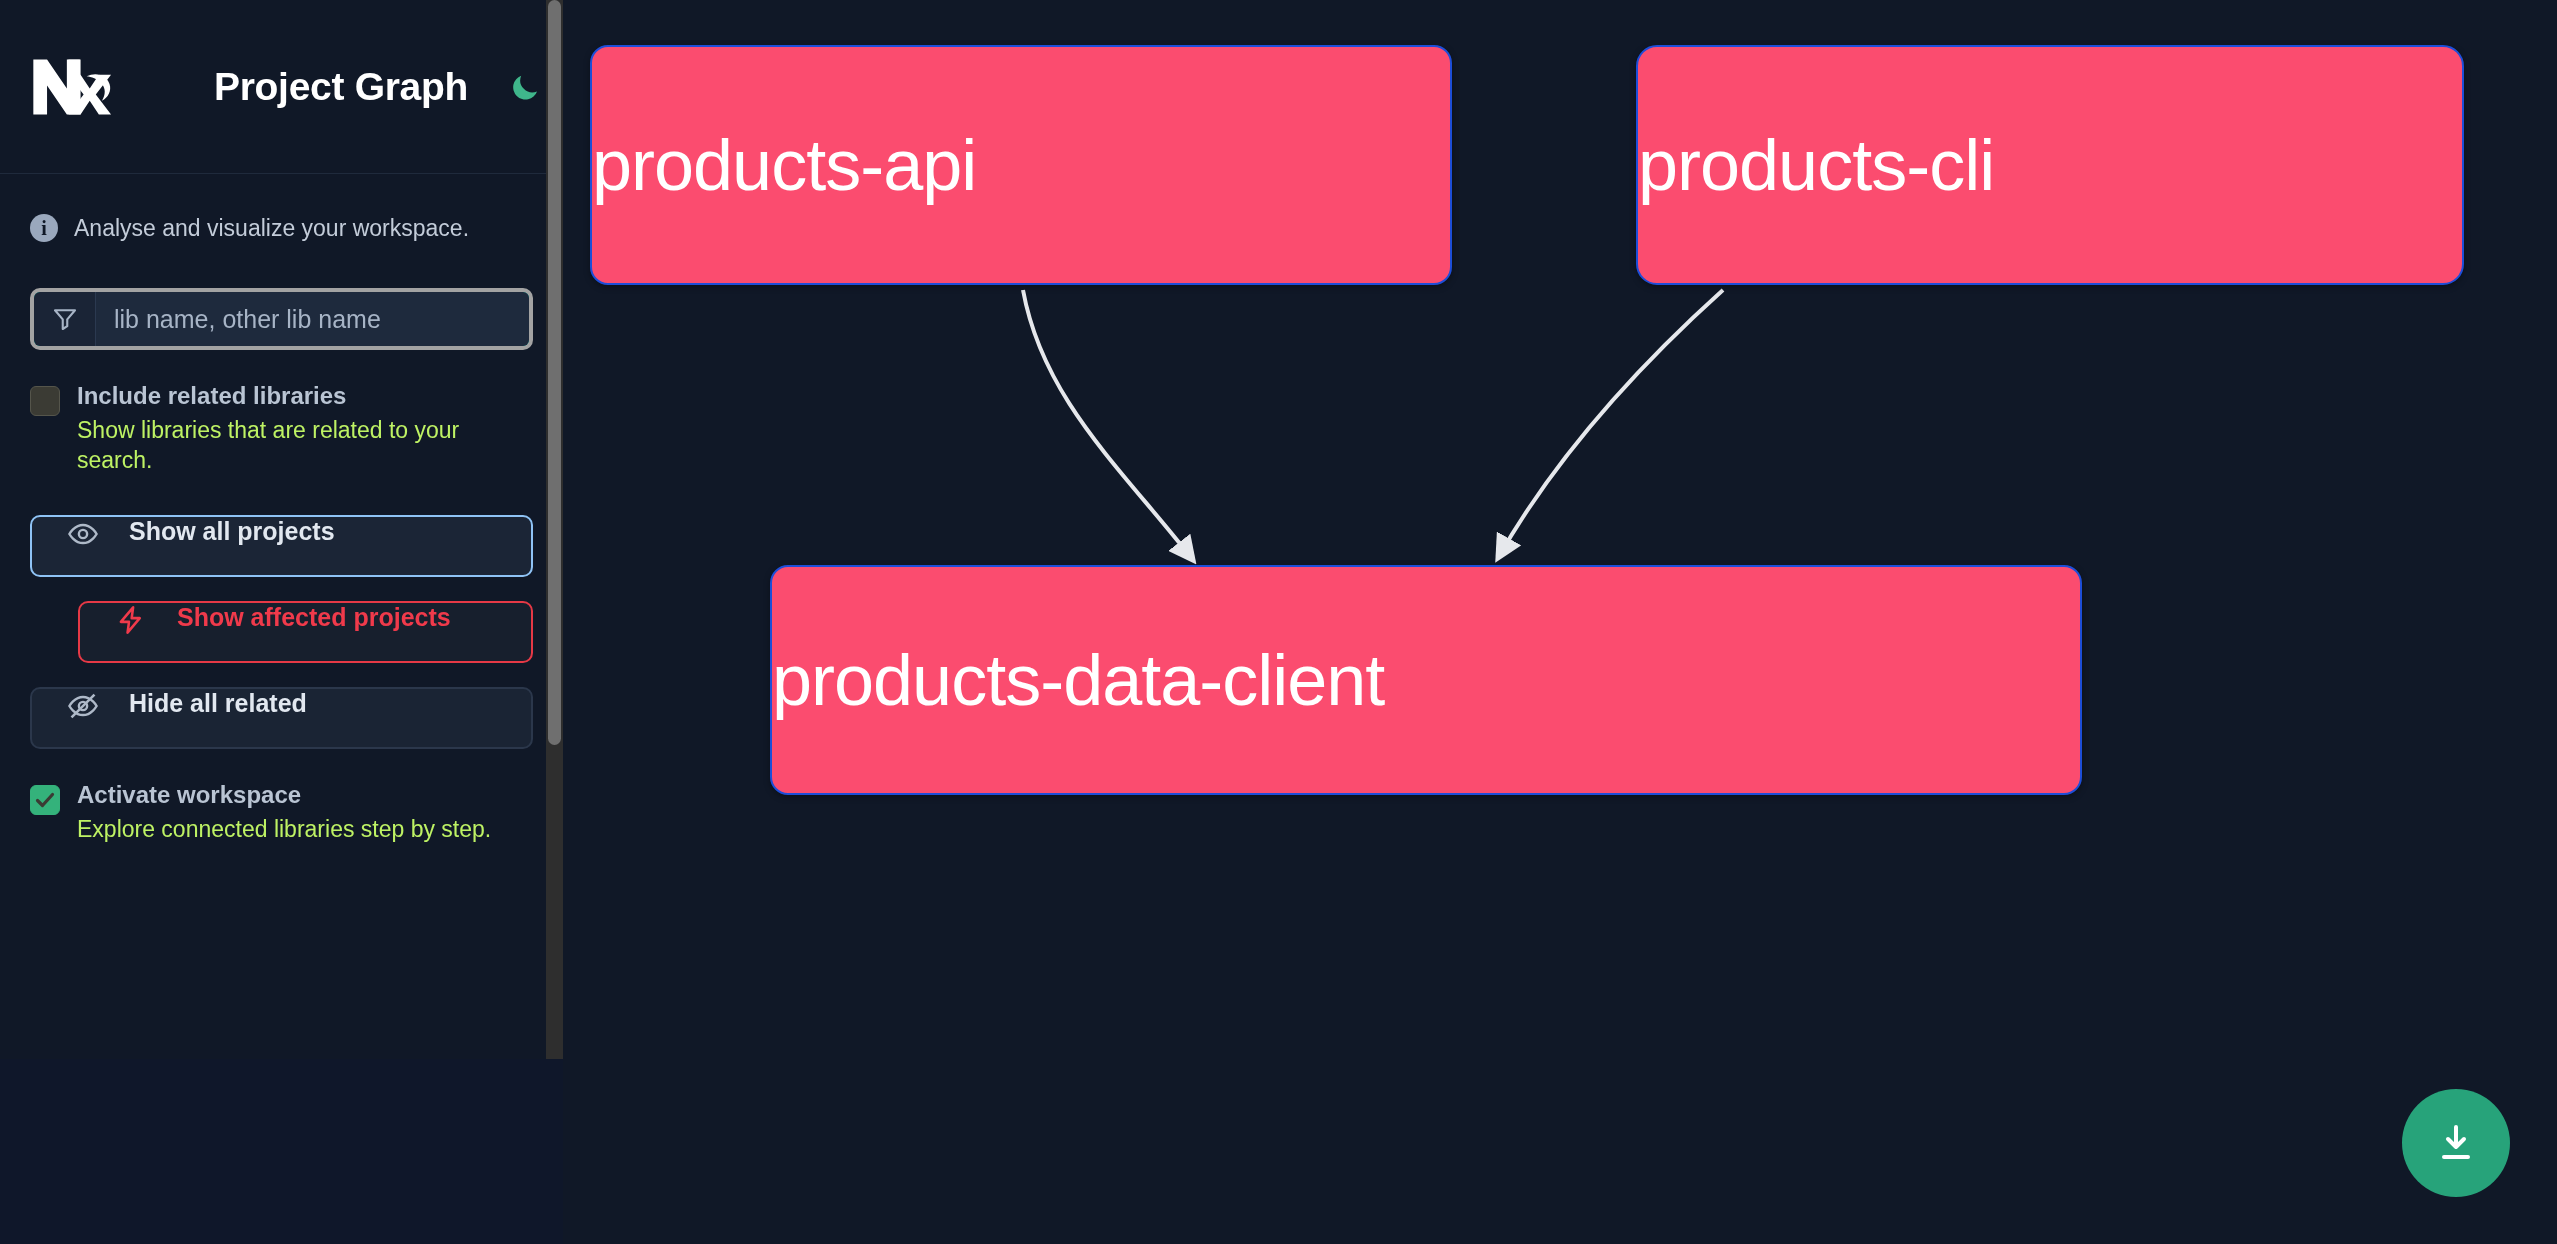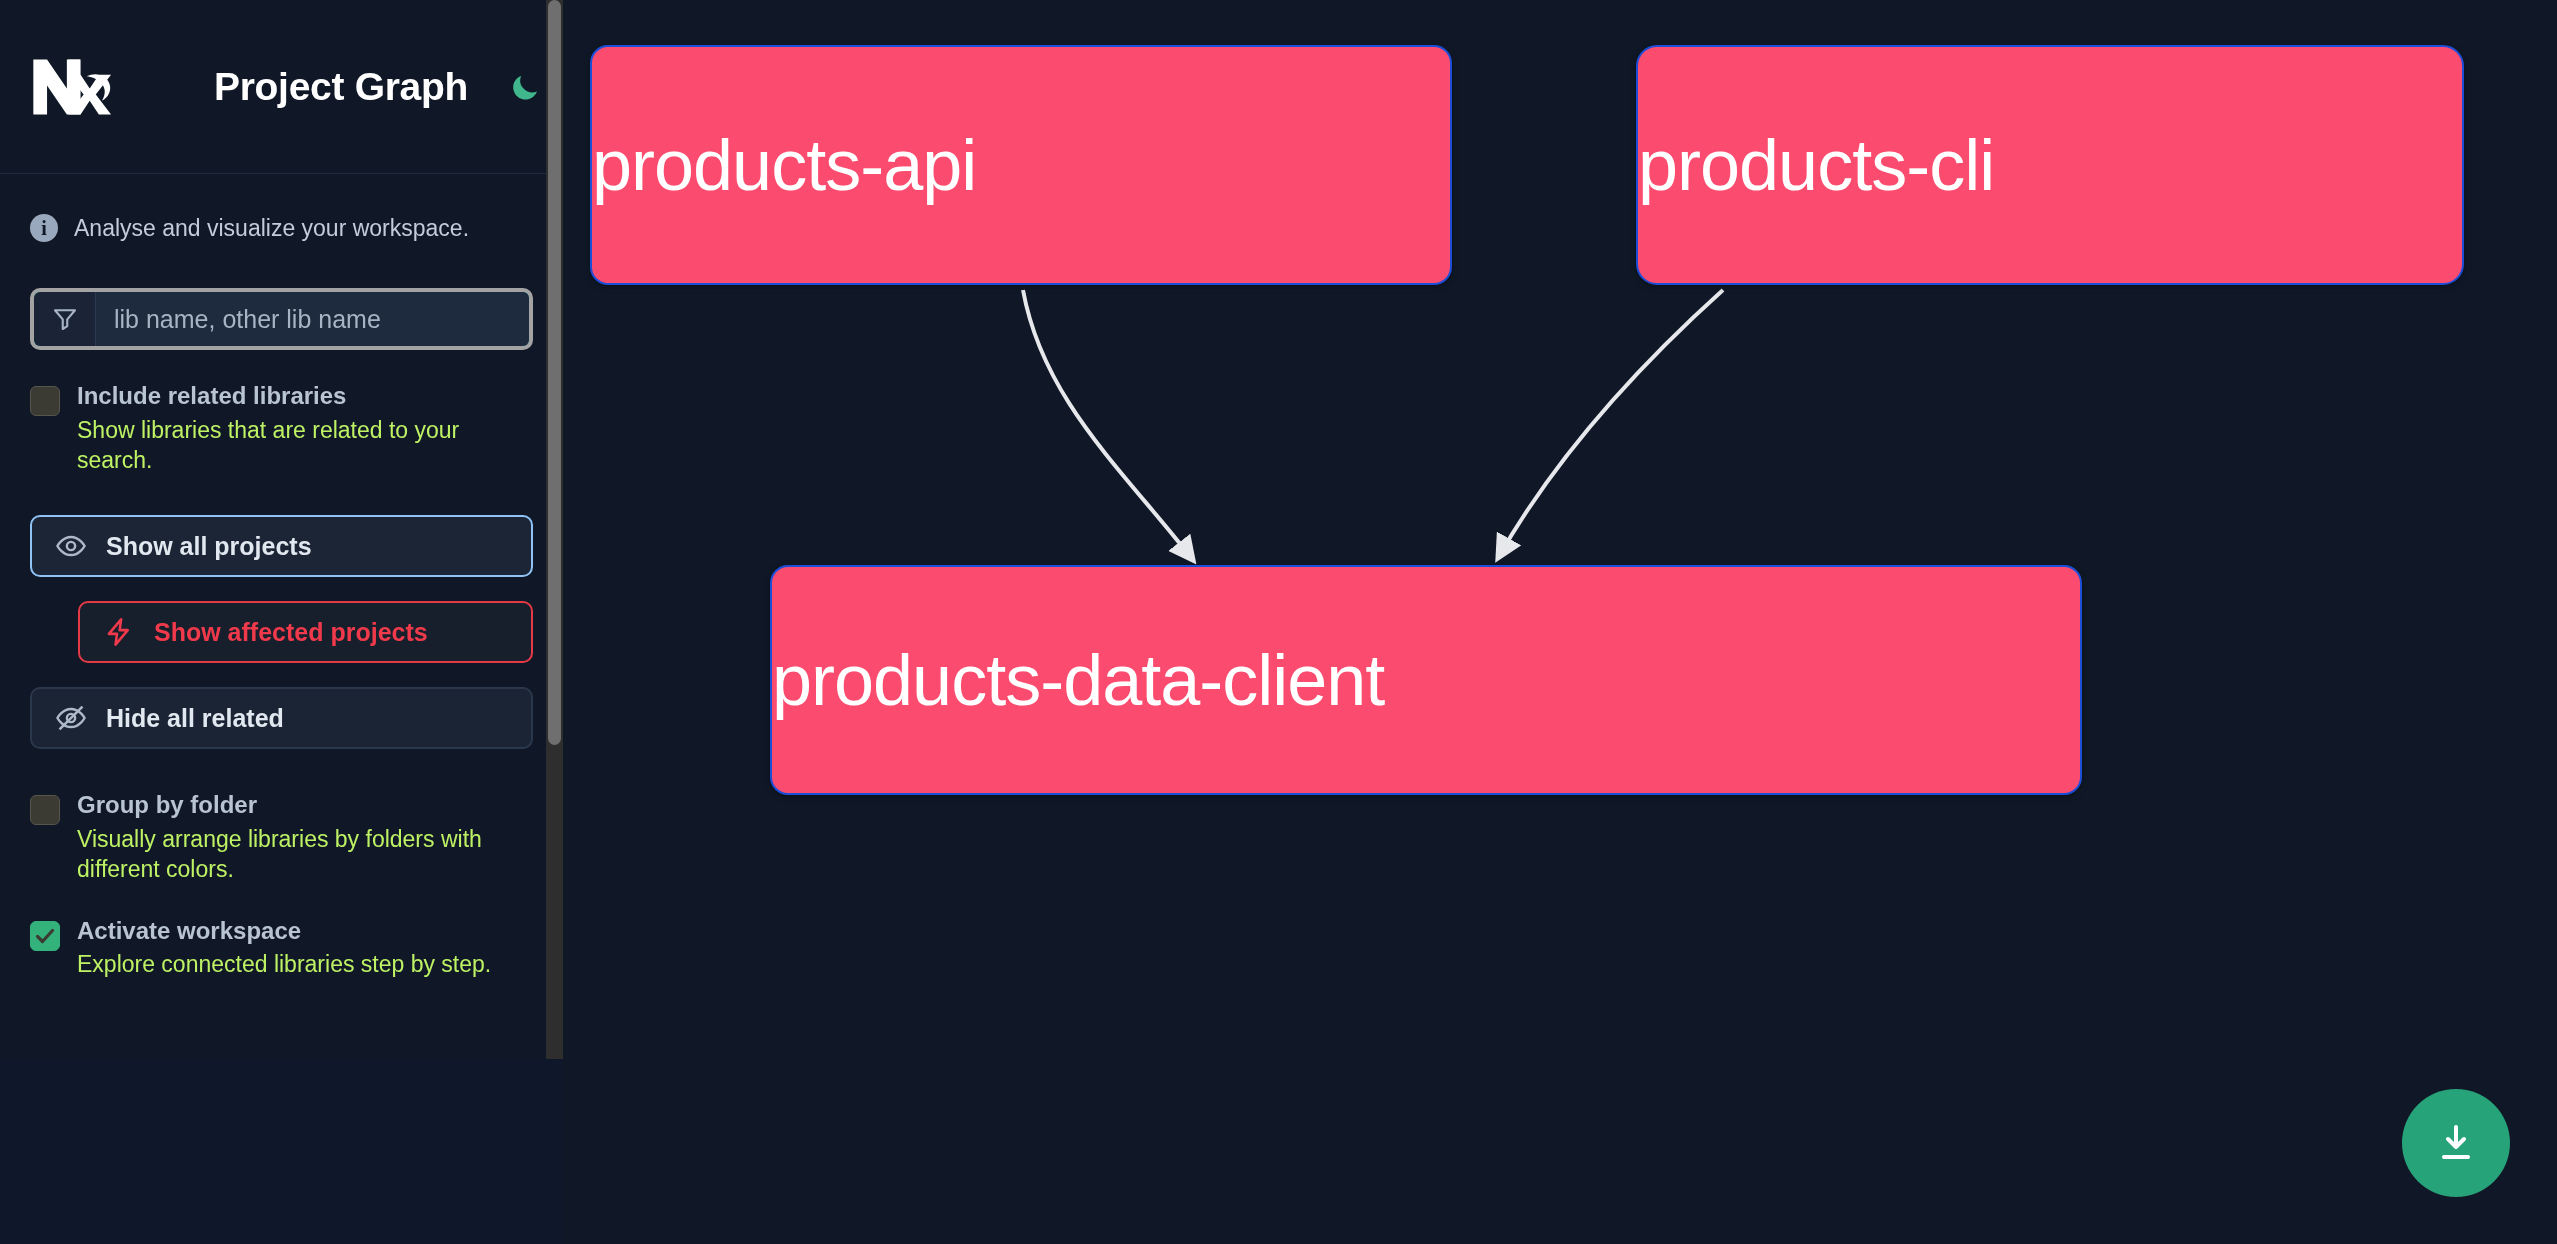--- a/index.html
+++ b/index.html
@@ -98,23 +98,23 @@
     font-size: 24px; font-weight: 700; color: #b9c4d3;
     line-height: 1.15;
   }
   .chk-desc {
     font-size: 23px; color: #bef264; line-height: 1.32;
     margin-top: 5px;
   }
 
   
   .btn {
-    display: flex; align-items: center; gap: 18px;
+    display: flex; align-items: flex-start; gap: 29px;
     height: 62px; margin-top: 24px;
-    padding-left: 22px;
+    padding-left: 34px;
     border-radius: 10px;
     background: #1a2434;
     border: 2px solid #2c3950;
     cursor: pointer;
   }
   .btn-label { font-size: 25px; font-weight: 700; color: #e2e8f0; }
   .btn.primary { border-color: #8fc3f5; background: #1b2536; margin-top: 40px; }
   .btn.danger  { border-color: #e63946; background: #171f2d; margin-left: 48px; }
   .btn.danger .btn-label { color: #f03a4b; }
   .btn.plain { border-color: #2b374b; }
@@ -257,27 +257,20 @@
         <span class="btn-icon">
           <svg viewBox="0 0 24 24" width="32" height="32" aria-hidden="true">
             <path fill="none" stroke="#aeb9c8" stroke-width="1.8" d="M1.8 12S5.6 5.2 12 5.2 22.2 12 22.2 12 18.4 18.8 12 18.8 1.8 12 1.8 12z"></path>
             <circle cx="12" cy="12" r="3.1" fill="none" stroke="#aeb9c8" stroke-width="1.8"></circle>
             <line x1="3.4" y1="20.6" x2="20.6" y2="3.4" stroke="#aeb9c8" stroke-width="1.9"></line>
           </svg>
         </span>
         <span class="btn-label">Hide all related</span>
       </div>
 
-      <div class="chk-row" style="margin-top:42px">
-        <span class="chk-box"></span>
-        <span class="chk-texts">
-          <span class="chk-label">Group by folder</span>
-          <div class="chk-desc">Visually arrange libraries by folders with different colors.</div>
-        </span>
-      </div>
 
       <div class="chk-row">
         <span class="chk-box checked">
           <svg viewBox="0 0 24 24" width="24" height="24" aria-hidden="true">
             <path fill="none" stroke="#3b3b34" stroke-width="3.2" stroke-linecap="round" stroke-linejoin="round" d="M4.5 12.5 9.5 17.5 19.5 6.5"></path>
           </svg>
         </span>
         <span class="chk-texts">
           <span class="chk-label">Activate workspace</span>
           <div class="chk-desc">Explore connected libraries step by step.</div>

